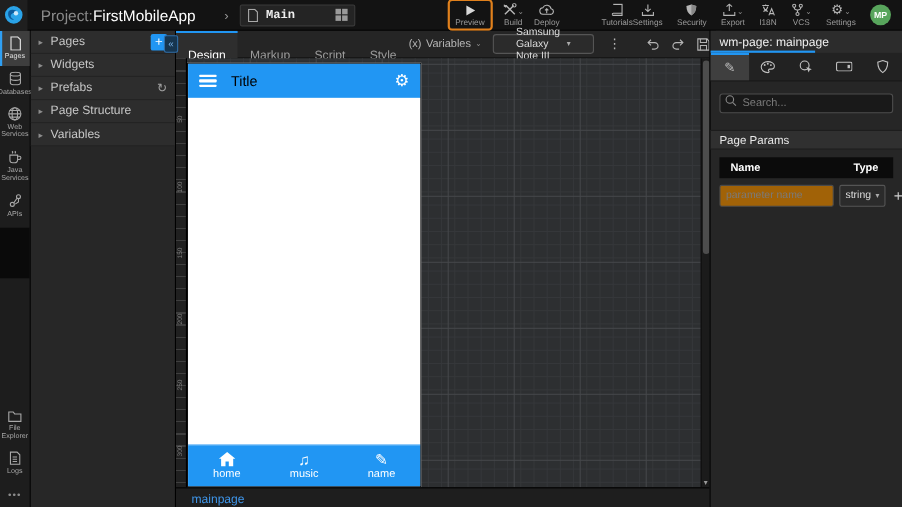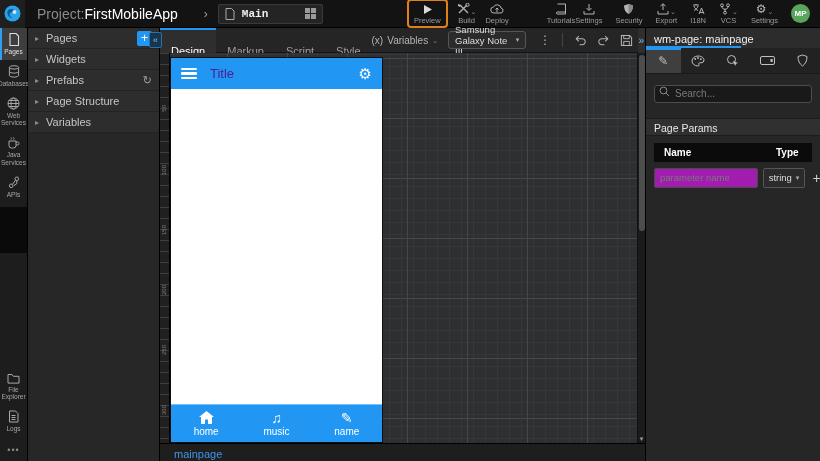--- a/index.html
+++ b/index.html
@@ -58,21 +58,21 @@
 
   
   .canvas-wrap { position:absolute; top:28px; left:160px; right:175px; bottom:0; }
   .ctoolbar { position:absolute; top:0; left:0; right:0; height:25px; background:#252525;
               border-bottom:1px solid #141414; display:flex; align-items:center; }
   .ctab { height:25px; line-height:25px; padding:11px 11px; font-size:11px; color:#9c9c9c; cursor:pointer; }
   .ctab.active { color:#fff; background:#2e2e2e; box-shadow:inset 0 2px 0 #2196f3; }
   .ct-spacer { flex:1; }
   .vars-dd { display:flex; align-items:center; gap:4px; color:#b5b5b5; font-size:10px; cursor:pointer; margin-right:10px; }
   .device-select { height:18px; background:#2b2b2b; border:1px solid #555; border-radius:3px; display:flex;
-                   align-items:center; gap:6px; padding:0 6px; font-size:9.5px; color:#ddd; cursor:pointer; margin-right:8px; }
+                   align-items:center; gap:6px; padding:0 20px; font-size:9.5px; color:#ddd; cursor:pointer; margin-right:8px; }
   .kebab { color:#b5b5b5; font-size:12px; padding:0 5px; cursor:pointer; }
   .ct-sep { width:1px; height:14px; background:#444; margin:0 6px; }
   .ct-icon { color:#b5b5b5; padding:0 5px; cursor:pointer; display:flex; align-items:center; }
   .expand-right { margin-left:auto; width:13px; height:25px; background:#2e2e2e; color:#79b8f2;
                   font-size:10px; line-height:25px; text-align:center; cursor:pointer; }
 
   .canvas { position:absolute; top:25px; left:0; right:0; bottom:18px; background:
       linear-gradient(#45474a 1px, transparent 1px),
       linear-gradient(90deg, #45474a 1px, transparent 1px),
       linear-gradient(#35373a 1px, transparent 1px),
@@ -84,21 +84,21 @@
            border-right:1px solid #000; background-image:repeating-linear-gradient(to bottom,
            rgba(255,255,255,.14) 0 1px, transparent 1px 11px); }
   .rtick { position:absolute; left:1px; width:9px; font-size:6px; color:#7d7d7d;
            writing-mode:vertical-rl; transform:rotate(180deg); }
 
   .phone { position:absolute; left:10px; top:4px; width:213px; bottom:0; background:#fff;
            border:1px solid #101010; display:flex; flex-direction:column; }
   .ph-titlebar { height:31px; background:#2196f3; display:flex; align-items:center; padding:0 10px; }
   .hamburger { width:16px; display:flex; flex-direction:column; gap:2.5px; cursor:pointer; }
   .hamburger span { height:2.2px; background:#fff; border-radius:1px; }
-  .ph-title { margin-left:13px; color:#4c1d95; font-size:13px; }
+  .ph-title { margin-left:13px; color:#000000; font-size:13px; }
   .ph-gear { margin-left:auto; color:#fff; font-size:15px; cursor:pointer; line-height:1; }
   .ph-body { flex:1; background:#fff; }
   .ph-nav { height:38px; background:#2196f3; border-top:1px solid rgba(255,255,255,.4); display:flex; }
   .nav-item { flex:1; display:flex; flex-direction:column; align-items:center; justify-content:center;
               gap:1px; color:#fff; cursor:pointer; }
   .nav-item .nicon { height:15px; display:flex; align-items:center; font-size:14px; line-height:1; }
   .nav-item .nlbl { font-size:10px; }
 
   .vscroll { position:absolute; right:0; top:0; bottom:0; width:8px; background:#1b1b1b; border-left:1px solid #101010; }
   .vthumb { position:absolute; top:2px; left:1px; width:6px; height:176px; background:#4d4d4d; border-radius:3px; }
@@ -120,21 +120,21 @@
   .rp-search input { width:100%; height:18px; background:#191919; border:1px solid #4d4d4d; border-radius:3px;
                      color:#bbb; font-size:10px; padding:0 0 0 20px; font-family:inherit; }
   .rp-search input::placeholder { color:#7a7a7a; }
   .rp-search .mag { position:absolute; left:5px; top:3px; }
   .pp-header { margin-top:15px; height:18px; background:#303030; line-height:18px; padding-left:8px;
                font-size:10.5px; color:#e8e8e8; border-top:1px solid #1c1c1c; border-bottom:1px solid #1c1c1c; }
   .pp-table { margin:7px 8px; }
   .pp-cols { display:grid; grid-template-columns:112px 1fr; background:#0b0b0b; padding:4px 4px; }
   .pp-cols div { font-size:10px; font-weight:bold; color:#fff; padding-left:6px; }
   .pp-row { display:grid; grid-template-columns:104px 42px 13px; gap:5px; align-items:center; margin-top:6px; }
-  .pp-row input { height:20px; background:#a21caf; border:1px solid #4a4a4a; border-radius:2px;
+  .pp-row input { height:20px; background:#a16207; border:1px solid #4a4a4a; border-radius:2px;
                   color:#ccc; font-size:9.5px; padding:0 5px; width:100%; font-family:inherit; }
   .pp-row input::placeholder { color:#7a7a7a; }
   .pp-select { height:20px; background:#2b2b2b; border:1px solid #555; border-radius:2px; display:flex;
                align-items:center; justify-content:center; gap:4px; font-size:9.5px; color:#ddd; cursor:pointer; }
   .pp-plus { color:#ccc; font-size:14px; text-align:center; cursor:pointer; line-height:1; }
 
   svg { display:block; }
 </style>
 </head>
 <body>

